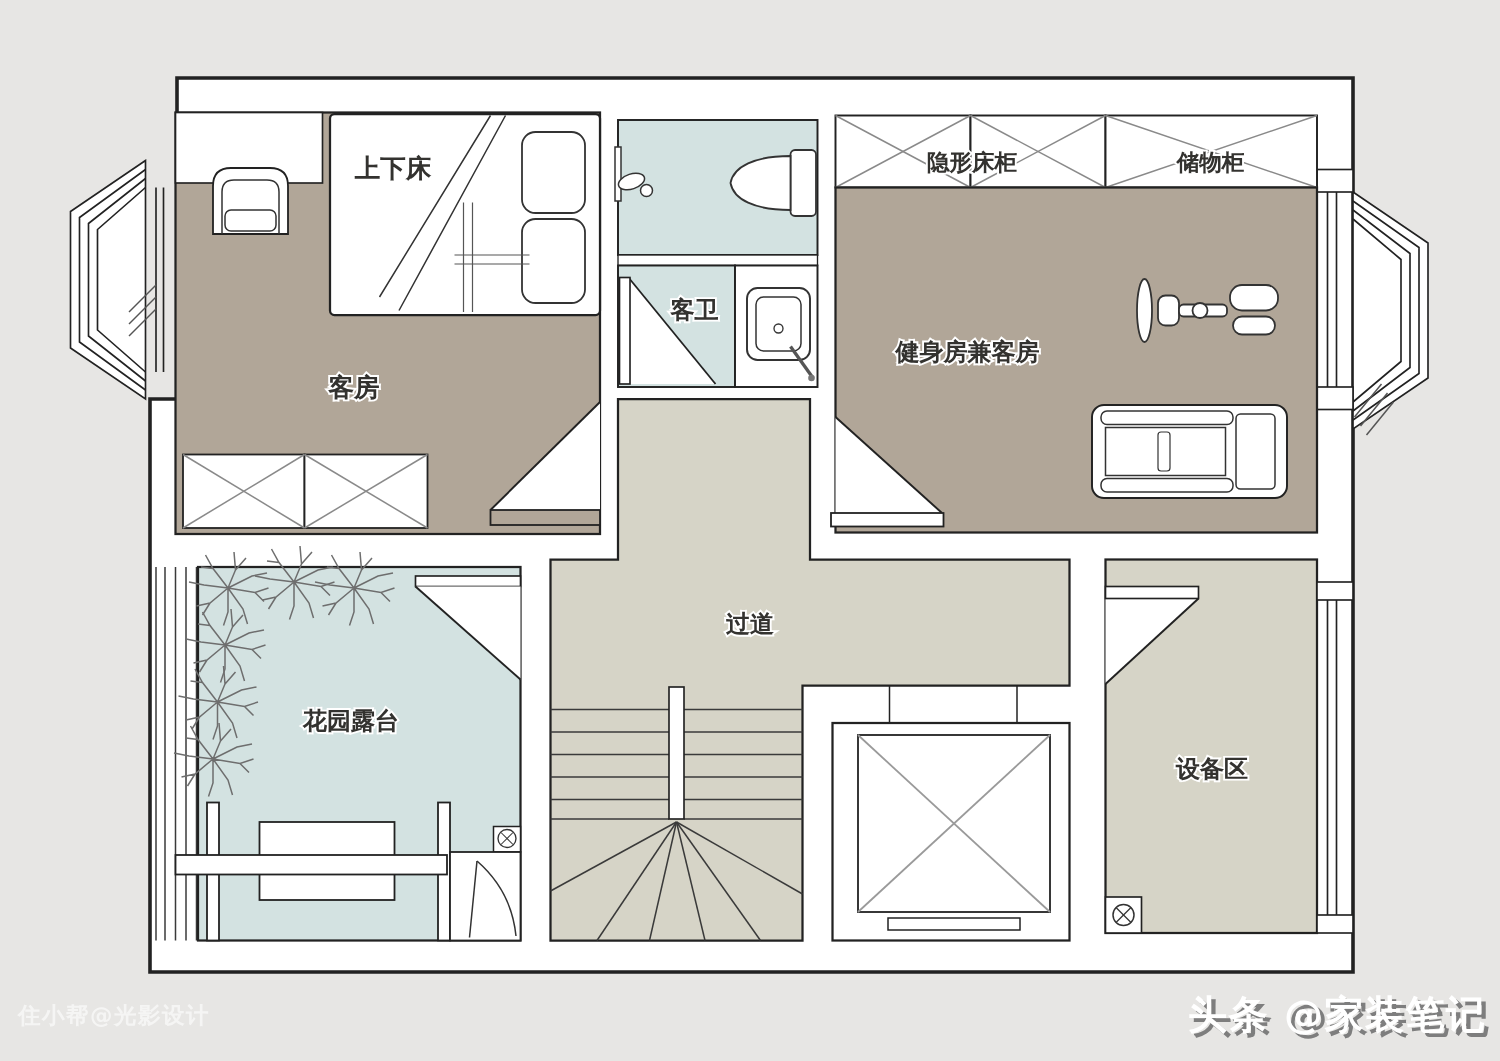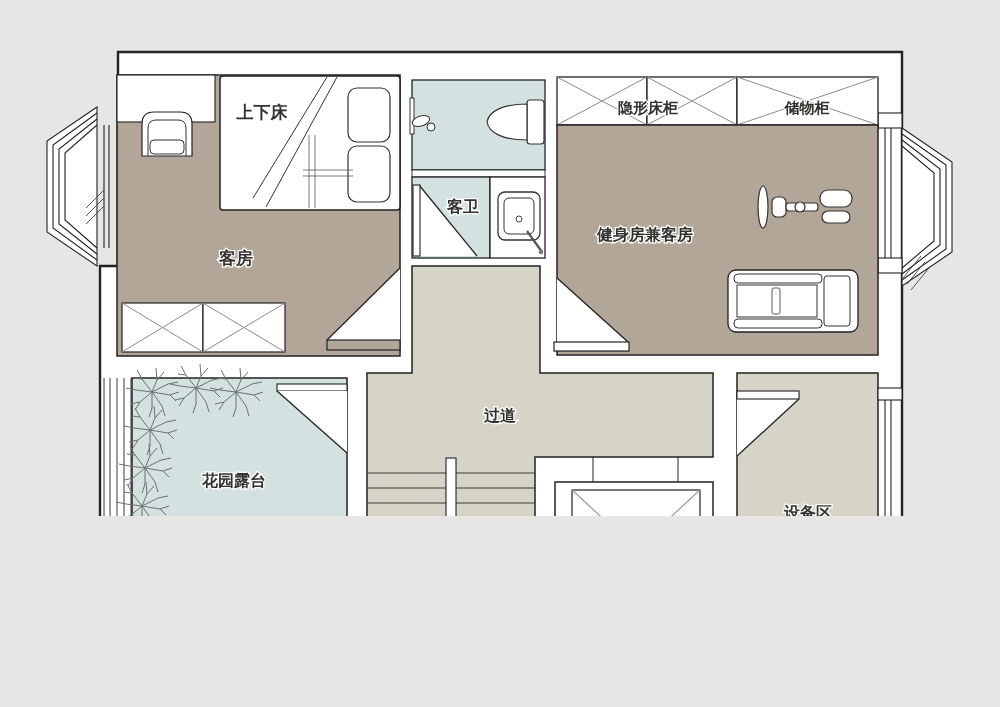--- a/index.html
+++ b/index.html
@@ -1,16 +1,16 @@
 <!DOCTYPE html>
 <html><head>
 <meta charset="utf-8">
 <style>
   html,body{margin:0;padding:0;background:#e7e6e4;}
-  .stage{position:relative;width:1000px;height:516px;overflow:hidden;
+  .stage{position:relative;width:1000px;height:707px;overflow:hidden;
          font-family:"DejaVu Sans","Liberation Sans",sans-serif;}
   .stage svg{position:absolute;left:0;top:0;}
   .lbl{font-family:"DejaVu Sans","Liberation Sans",sans-serif;
        font-weight:bold;fill:#33322f;stroke:#ffffff;stroke-width:2.5px;
        paint-order:stroke;text-anchor:middle;}
   .lbl-17{font-size:17px;} .lbl-16{font-size:16px;} .lbl-15{font-size:15px;}
   .wm-left{position:absolute;left:12px;top:668px;font-size:15px;font-weight:bold;
            color:rgba(255,255,255,0.6);letter-spacing:1px;}
   .wm-right{position:absolute;left:792px;top:659px;font-size:26px;font-weight:bold;
             color:#ffffff;text-shadow:3px 3px 0 #7e7e7e;letter-spacing:1px;
@@ -266,13 +266,14 @@
     <g>
       <rect x="300" y="568" width="47" height="59" fill="#ffffff" stroke="#222" stroke-width="1.2"></rect>
       <line x1="313" y1="625" x2="318" y2="574" stroke="#333" stroke-width="1"></line>
       <path d="M318,574 Q341,594 344,624" fill="none" stroke="#333" stroke-width="1"></path>
     </g>
     <text class="lbl lbl-16" x="234" y="486">花园露台</text>
   </g>
 </svg>
 
 <div class="wm-left">住小帮@光影设计</div>
+<div class="wm-right">头条 @家装笔记</div>
 </div>
 
 </body></html>

